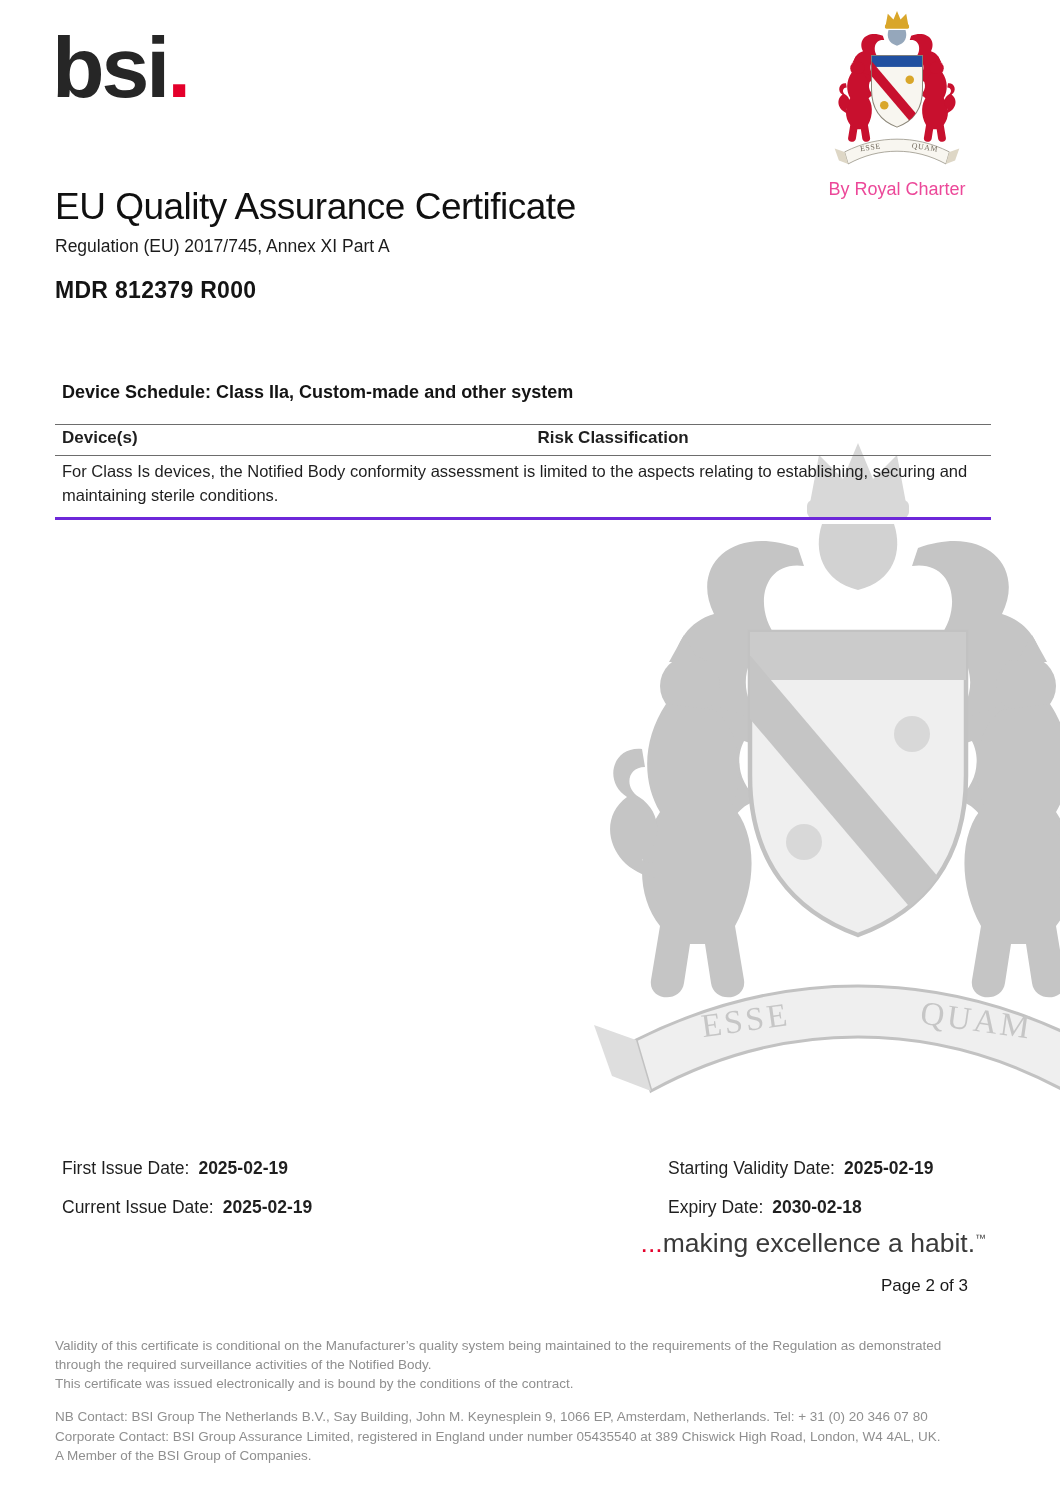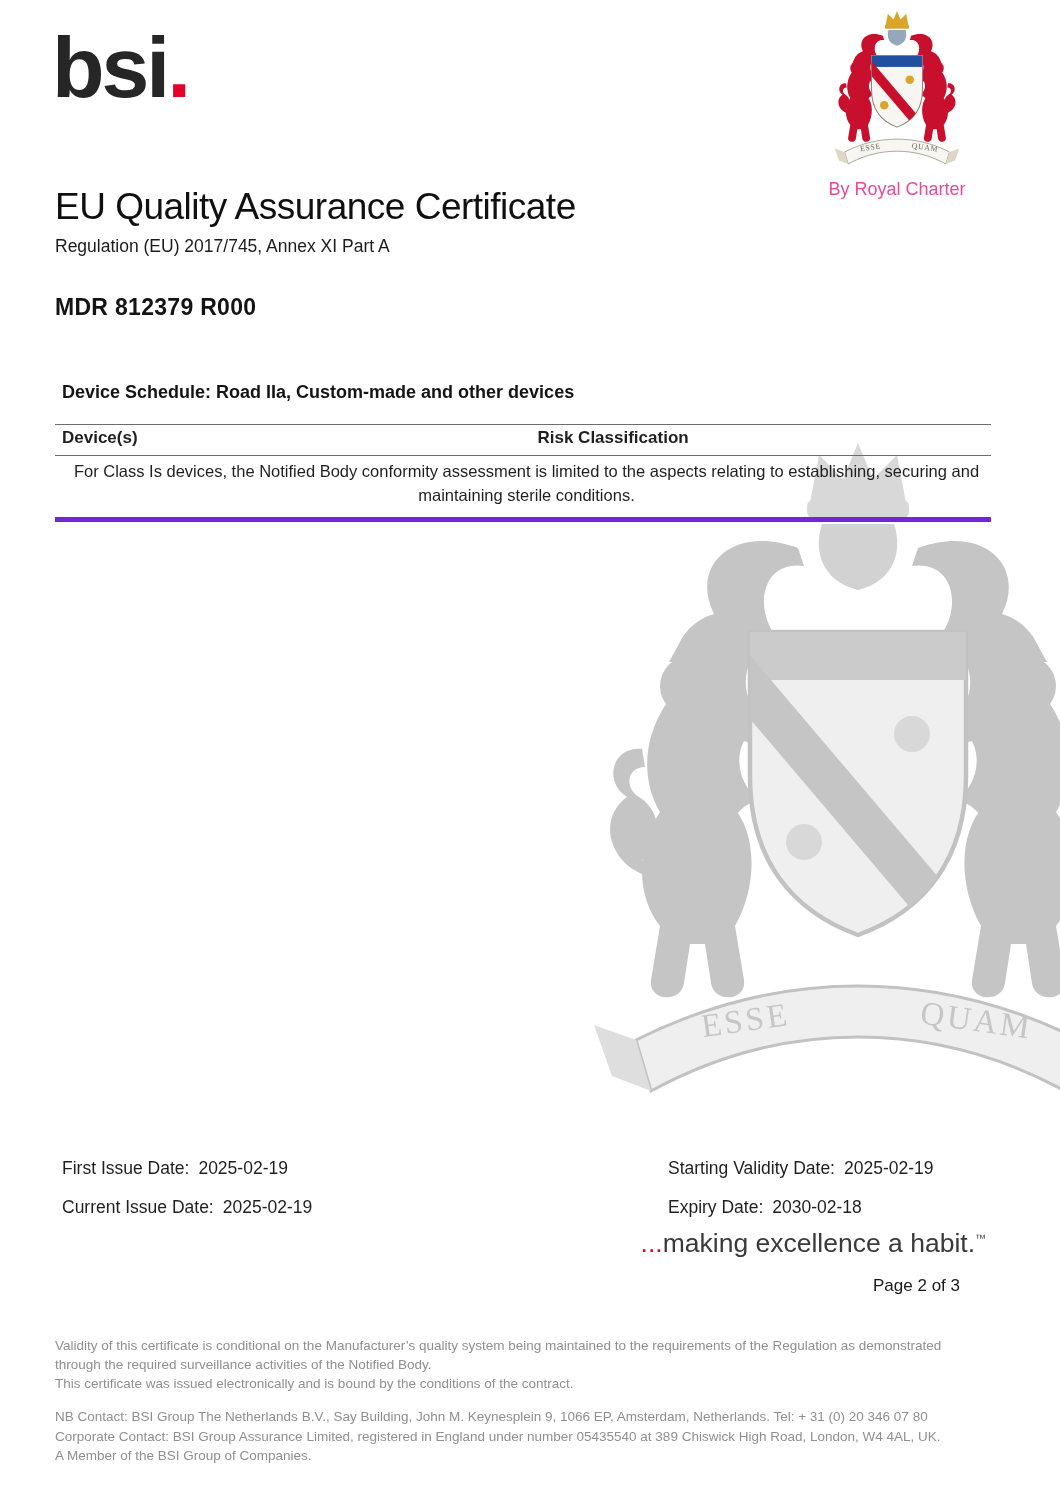--- a/index.html
+++ b/index.html
@@ -21,46 +21,46 @@
   .logo .dot { color: #e4002b; }
 
   .charter { position: absolute; right: 78px; top: 6px; width: 170px; text-align: center; z-index: 1; }
   .charter svg.crest-main { width: 142px; height: 170px; display: block; margin: 0 auto; }
   .charter-label { font-size: 18px; color: #ec4899; margin-top: 3px; white-space: nowrap; }
 
   .title-block { position: absolute; left: 55px; top: 186px; z-index: 1; }
   .title-block h1 { font-size: 37px; font-weight: 400; color: #101010; letter-spacing: -0.5px; }
   .regulation { font-size: 17.5px; margin-top: 8px; color: #1c1c1c; }
 
-  .cert-number { position: absolute; left: 55px; top: 294px; z-index: 1;
+  .cert-number { position: absolute; left: 55px; top: 277px; z-index: 1;
                  font-size: 23px; font-weight: 700; letter-spacing: 0.3px; color: #141414; }
 
   
   .schedule { position: absolute; left: 55px; top: 382px; width: 936px; z-index: 1; }
   .schedule h2 { font-size: 18px; font-weight: 700; padding-left: 7px; margin-bottom: 21px; color: #141414; }
   .schedule table { width: 100%; border-collapse: collapse; }
   .schedule th { text-align: left; font-size: 17px; font-weight: 700; padding: 3px 0 7px 7px;
                  border-top: 1px solid #6d6d6d; border-bottom: 1px solid #6d6d6d; }
   .schedule th.col-device { width: 50.8%; }
   .schedule td { font-size: 16.5px; padding: 2px 0 3px 7px; }
   .schedule tr.data-row td { border-bottom: 1px solid #a0a0a0; }
-  .schedule tr.note-row td { padding: 4px 0 9px 7px; line-height: 1.45; border-bottom: 5px solid #6d28d9; text-align: center; }
+  .schedule tr.note-row td { padding: 4px 0 9px 7px; line-height: 1.45; border-bottom: 3px solid #6d28d9; }
 
   
   .dates-left  { position: absolute; left: 62px;  top: 1158px; z-index: 1; }
   .dates-right { position: absolute; left: 668px; top: 1158px; z-index: 1; }
   .date-line { font-size: 17.5px; margin-bottom: 18px; white-space: nowrap; }
-  .date-line .val { font-weight: 400; margin-left: 9px; }
+  .date-line .val { font-weight: 700; margin-left: 9px; }
 
   
   .tagline { position: absolute; right: 74px; top: 1228px; z-index: 1;
              font-size: 26.5px; color: #3a3a3a; white-space: nowrap; }
   .tagline .dots { color: #e4002b; }
   .tagline sup { font-size: 11px; }
-  .page-indicator { position: absolute; right: 100px; top: 1276px; z-index: 1; font-size: 17px; color: #1a1a1a; margin-left: 32px; }
+  .page-indicator { position: absolute; right: 92px; top: 1276px; z-index: 1; font-size: 17px; color: #1a1a1a; margin-left: 32px; }
 
   
   .footer { position: absolute; left: 55px; top: 1336px; width: 906px; z-index: 1;
             color: #8f8f8f; font-size: 13.5px; line-height: 1.42; }
   .footer p { margin: 0; }
   .footer .contact-block { margin-top: 14px; }
 </style>
 </head>
 <body>
 
@@ -125,21 +125,21 @@
   </div>
 
   <div class="title-block">
     <h1>EU Quality Assurance Certificate</h1>
     <div class="regulation">Regulation (EU) 2017/745, Annex XI Part A</div>
   </div>
 
   <div class="cert-number">MDR 812379 R000</div>
 
   <section class="schedule">
-    <h2>Device Schedule: Road IIa, Custom-made and other devices</h2>
+    <h2>Device Schedule: Class IIa, Custom-made and other system</h2>
     <table>
       <thead>
         <tr>
           <th class="col-device">Device(s)</th>
           <th>Risk Classification</th>
         </tr>
       </thead>
       <tbody>
         <tr class="note-row">
           <td colspan="2">For Class Is devices, the Notified Body conformity assessment is limited to the aspects relating to establishing, securing and maintaining sterile conditions.</td>

